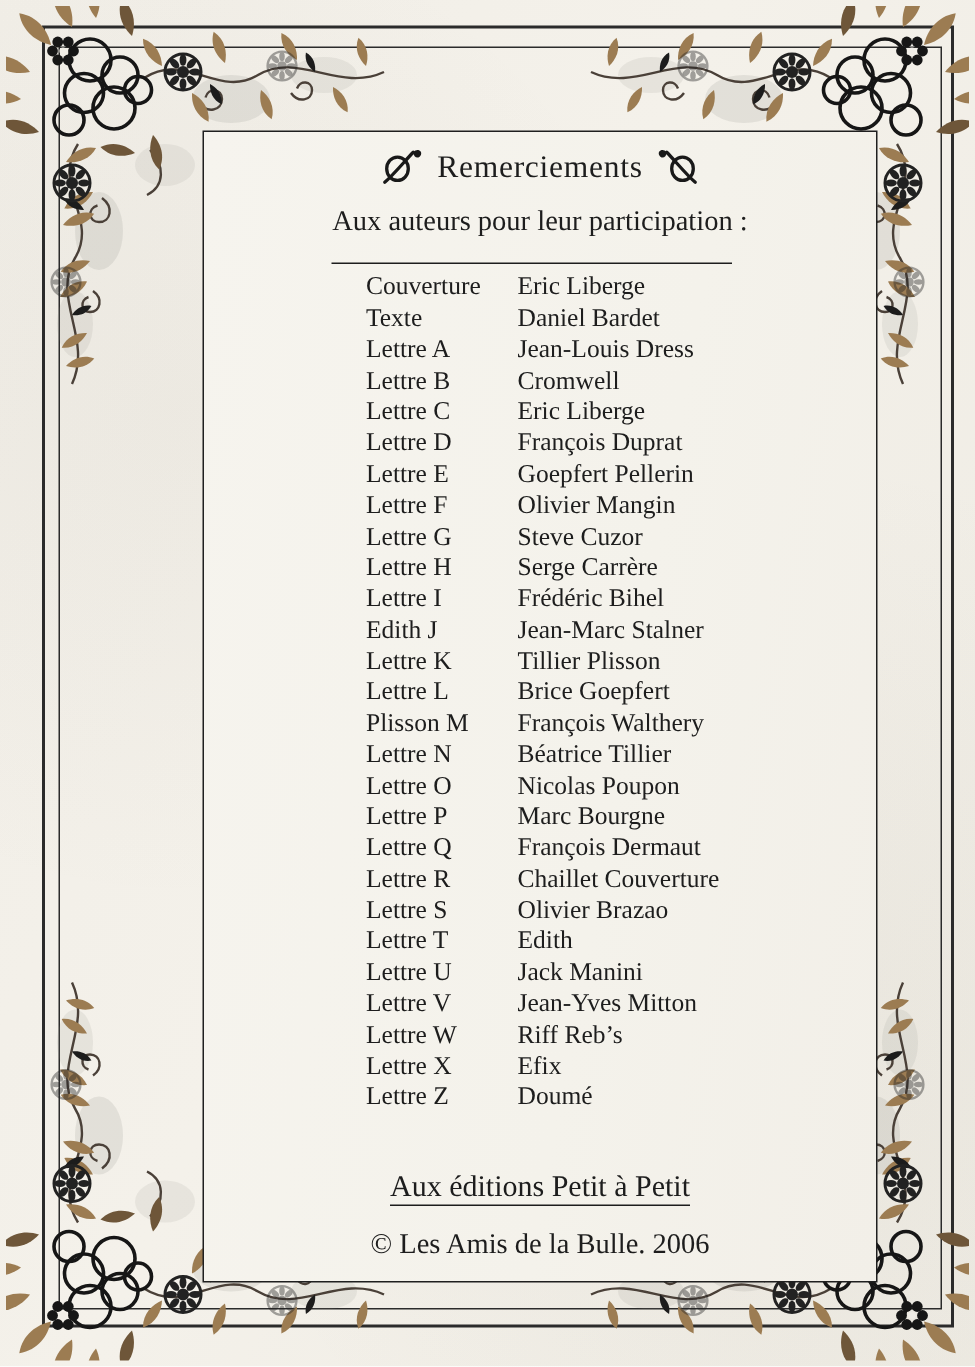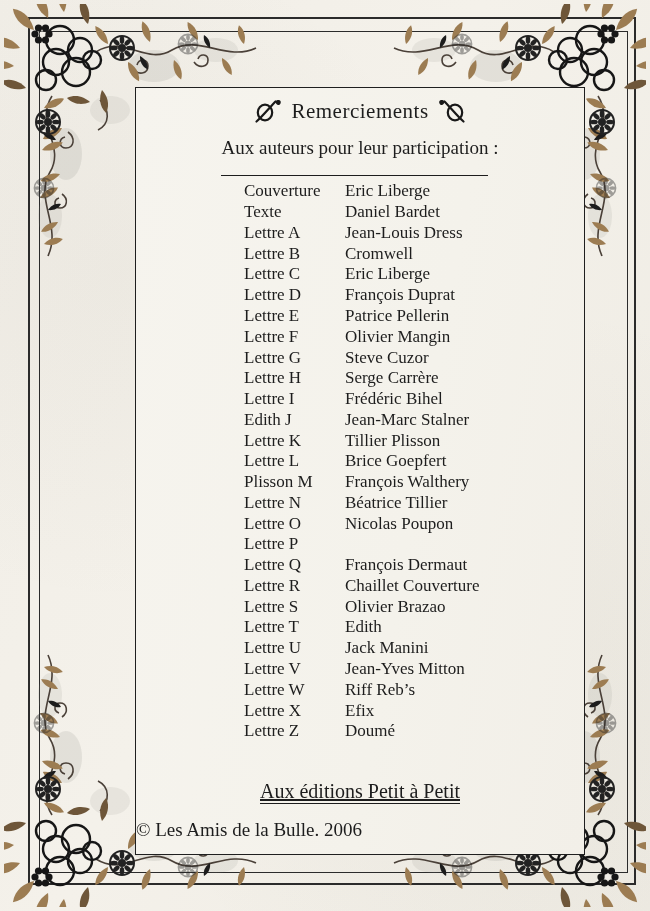--- a/index.html
+++ b/index.html
@@ -53,24 +53,24 @@
     position:absolute; left:108px; top:93px; right:8px;
     font-size:17px;
   }
   .credits .row{display:flex; height:20.77px; align-items:center; white-space:nowrap;justify-content:space-between;}
   .credits .role{width:101px; flex:0 0 auto;}
   .credits .name{flex:1;}
   .editions{
     position:absolute; top:692px; left:0; right:0;
     text-align:center; font-size:20px;
   }
-  .editions .u{border-bottom:1.3px solid currentColor; padding-bottom:1px;text-decoration:underline;}
+  .editions .u{border-bottom:1.3px solid currentColor; padding-bottom:1px;}
   .copyright{
     position:absolute; top:731px; left:0; right:0;
-    font-size:19px;
+    text-align:center; font-size:19px;
   }
   svg{display:block;}
   .hidden-defs{position:absolute; width:0; height:0; overflow:hidden;}
 </style>
 </head>
 <body>
 
 <svg class="hidden-defs" aria-hidden="true">
   <defs>
     <path id="leaf" d="M0 0 C4.5 -7 6.5 -17 0 -26 C-6.5 -17 -4.5 -7 0 0 Z"></path>
@@ -236,21 +236,21 @@
           <div class="row">
             <span class="role">Lettre C</span>
             <span class="name">Eric Liberge</span>
           </div>
           <div class="row">
             <span class="role">Lettre D</span>
             <span class="name">François Duprat</span>
           </div>
           <div class="row">
             <span class="role">Lettre E</span>
-            <span class="name">Patrice Pellerin</span>
+            <span class="name">Goepfert Pellerin</span>
           </div>
           <div class="row">
             <span class="role">Lettre F</span>
             <span class="name">Olivier Mangin</span>
           </div>
           <div class="row">
             <span class="role">Lettre G</span>
             <span class="name">Steve Cuzor</span>
           </div>
           <div class="row">
@@ -280,20 +280,21 @@
           <div class="row">
             <span class="role">Lettre N</span>
             <span class="name">Béatrice Tillier</span>
           </div>
           <div class="row">
             <span class="role">Lettre O</span>
             <span class="name">Nicolas Poupon</span>
           </div>
           <div class="row">
             <span class="role">Lettre P</span>
+            <span class="name">Marc Bourgne</span>
           </div>
           <div class="row">
             <span class="role">Lettre Q</span>
             <span class="name">François Dermaut</span>
           </div>
           <div class="row">
             <span class="role">Lettre R</span>
             <span class="name">Chaillet Couverture</span>
           </div>
           <div class="row">

